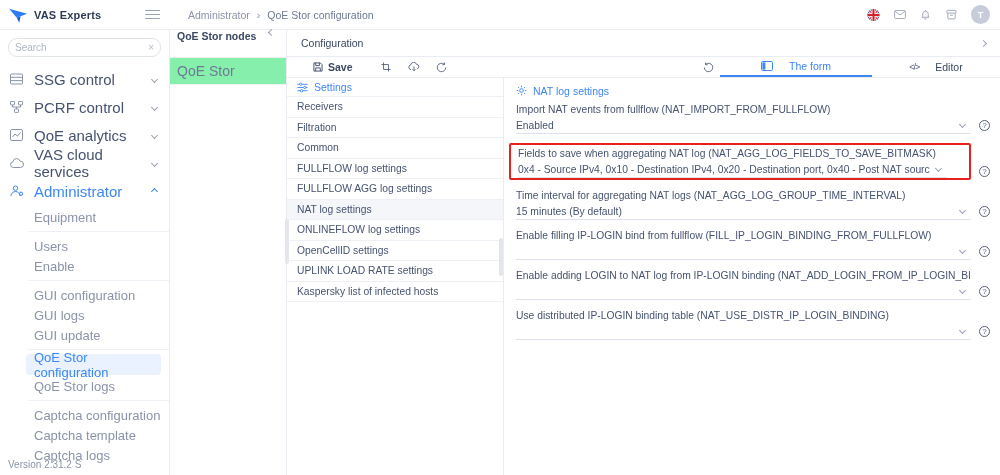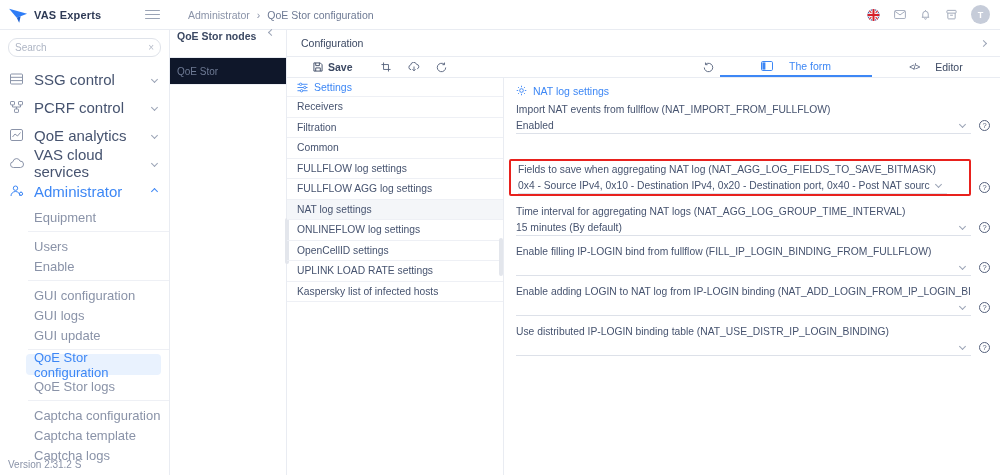--- a/index.html
+++ b/index.html
@@ -56,21 +56,21 @@
   .sub-item.active{background:var(--accent-light);color:var(--accent);border-radius:4px;margin:1px 8px 1px 26px;padding-left:8px;height:21px;}
   .sub-divider{border-top:1px solid var(--border2);margin:4px 0 4px 28px;}
   .version{position:absolute;left:8px;bottom:5px;color:var(--muted);font-size:10px;}
 
   
   .nodes-panel{width:117px;flex:0 0 117px;border-right:1px solid var(--border);position:relative;}
   .nodes-header{height:28px;display:flex;padding:0 12px 0 7px;border-bottom:1px solid var(--border);
     color:#3b4862;font-size:10.5px;font-weight:bold;}
   .nodes-header .chev{margin-left:auto;cursor:pointer;}
   .node-row{height:27px;display:flex;align-items:center;padding:0 7px;border-bottom:1px solid var(--border2);
-    background:#0f172a;color:#6e7a94;font-size:10px;cursor:pointer;}
+    background:#86efac;color:#6e7a94;font-size:14px;cursor:pointer;}
   .nodes-scrollthumb{position:absolute;right:-3px;top:188px;width:4px;height:46px;border-radius:2px;background:#e3e6ec;}
 
   
   .config{flex:1;display:flex;flex-direction:column;min-width:0;}
   .config-header{height:27px;flex:0 0 27px;display:flex;align-items:center;border-bottom:1px solid var(--border);
     padding:0 14px;font-size:10.5px;color:#3b4862;}
   .config-header .chev{margin-left:auto;cursor:pointer;}
   .toolbar{height:21px;flex:0 0 21px;display:flex;align-items:stretch;border-bottom:1px solid var(--border);}
   .save-btn{display:flex;align-items:center;gap:5px;padding:0 4px;margin-left:22px;font-weight:bold;color:#3b4862;cursor:pointer;font-size:10.5px;}
   .tool-ico{display:flex;align-items:center;justify-content:center;width:22px;color:#55617c;cursor:pointer;}
@@ -95,21 +95,21 @@
 
   
   .form-panel{flex:1;padding:4px 8px 0 12px;min-width:0;}
   .form-title{height:17px;display:flex;align-items:center;gap:6px;color:var(--accent);font-size:10.5px;margin-bottom:4px;}
   .field{display:flex;align-items:flex-end;margin-bottom:9px;}
   .field-main{flex:1;min-width:0;}
   .field-label{font-size:10.3px;color:#46536f;line-height:14px;white-space:nowrap;overflow:hidden;}
   .value-row{display:flex;align-items:center;height:17px;border-bottom:1px solid #dde1e9;}
   .value-text{flex:1;font-size:10.3px;color:#46536f;white-space:nowrap;overflow:hidden;}
   .value-row .chev{margin:0 6px 2px 6px;}
-  .field.hl .field-main{border:2px solid var(--red);border-radius:2px;padding:2px 22px 0 7px;margin-left:-7px;margin-top:16px;}
+  .field.hl .field-main{border:2px solid var(--red);border-radius:2px;padding:2px 22px 0 7px;margin-left:-7px;}
   .help-badge{width:11px;height:11px;border:1px solid #55617c;border-radius:50%;color:#55617c;font-size:7.5px;
     display:flex;align-items:center;justify-content:center;margin:0 2px 3px 8px;flex:0 0 11px;cursor:pointer;}
   svg{display:block;}
 </style>
 </head>
 <body>
 
 <div class="app">
 
   <header class="topbar">

